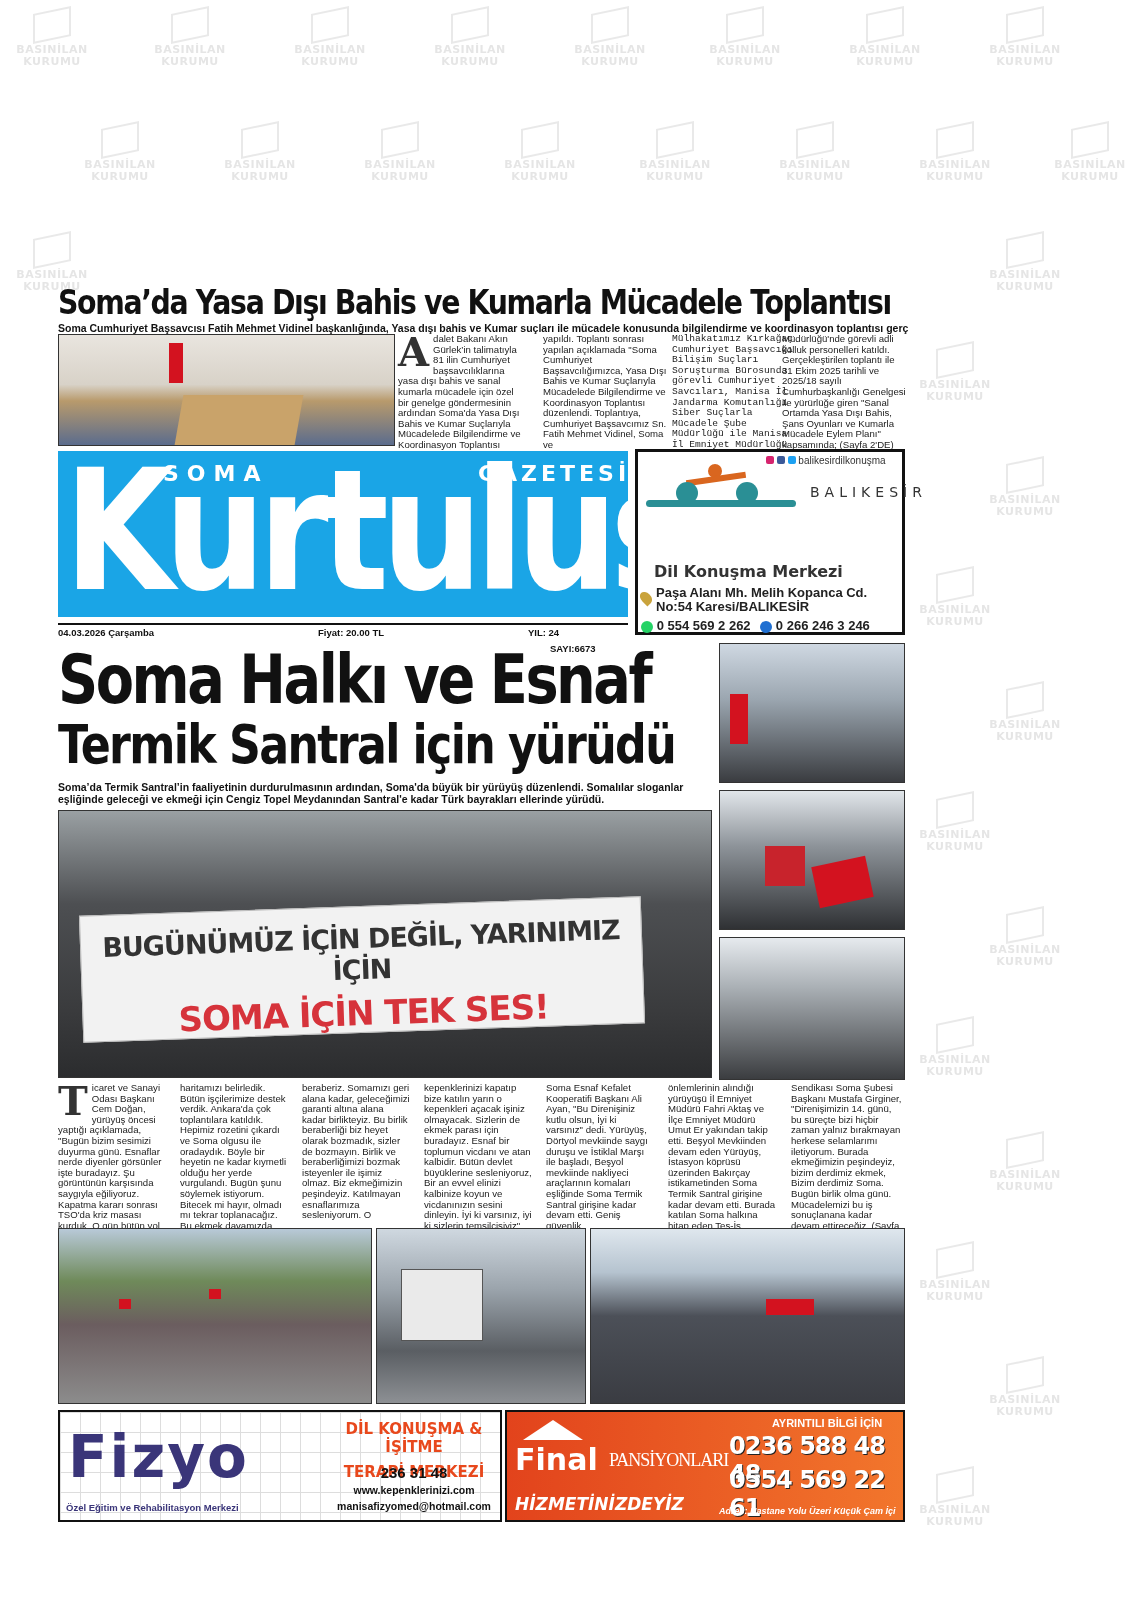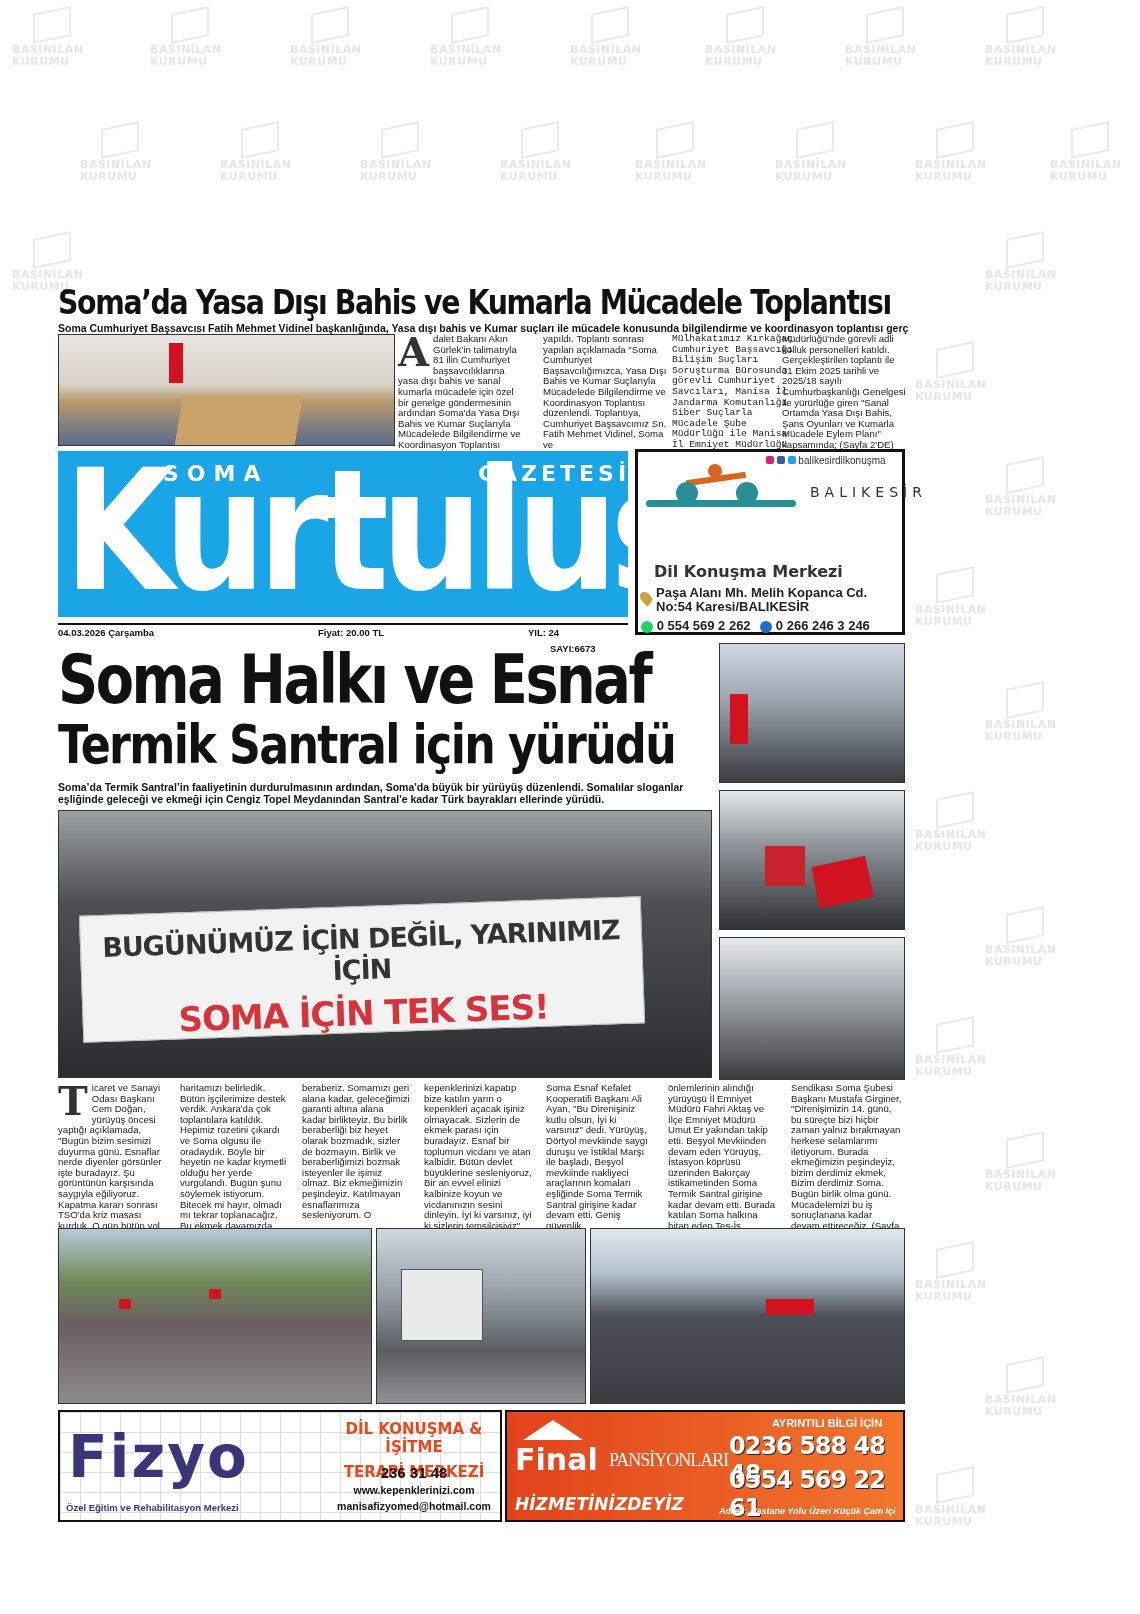--- a/index.html
+++ b/index.html
@@ -1,18 +1,18 @@
 <!DOCTYPE html>
 <html><head>
 <meta charset="utf-8">
 <style>
   html, body { margin:0; padding:0; background:#fff; }
   body { width:1140px; height:1614px; position:relative; overflow:hidden; font-family:"Liberation Sans", sans-serif; color:#111; }
   .abs { position:absolute; }
-  .wm { position:absolute; width:80px; text-align:left; color:rgba(180,180,180,0.35); font-family:"DejaVu Sans", sans-serif; font-weight:bold; font-size:11px; line-height:12px; letter-spacing:0.5px; pointer-events:none; }
+  .wm { position:absolute; width:80px; text-align:center; color:rgba(180,180,180,0.35); font-family:"DejaVu Sans", sans-serif; font-weight:bold; font-size:11px; line-height:12px; letter-spacing:0.5px; pointer-events:none; }
   .wm .box { width:34px; height:26px; margin:0 auto 4px; border:2px solid rgba(200,200,200,0.4); transform:skewY(-12deg); }
 
   .headline1 { left:58px; top:283px; width:850px; font-family:"DejaVu Sans", sans-serif; font-weight:bold; font-size:33px; letter-spacing:-1.6px; transform:scaleX(0.86); transform-origin:left top; white-space:nowrap; color:#111; }
   .sub1 { left:58px; top:322px; width:850px; font-size:10.5px; font-weight:bold; white-space:nowrap; }
   .photo { background:linear-gradient(135deg,#8a8a8a,#c9c9c9 40%,#6d6d6d); border:1px solid #333; box-sizing:border-box; overflow:hidden; }
   .col { font-size:9.6px; line-height:10.6px; color:#222; }
   .dropcap { float:left; font-family:"DejaVu Serif", serif; font-weight:bold; font-size:40px; line-height:34px; margin:1px 4px 0 0; color:#333; }
 
   .masthead { left:58px; top:451px; width:570px; height:166px; background:#1aa5e6; overflow:hidden; }
   .mast-soma { left:105px; top:10px; color:#fff; font-family:"DejaVu Sans", sans-serif; font-size:22px; letter-spacing:8px; font-weight:bold; }

